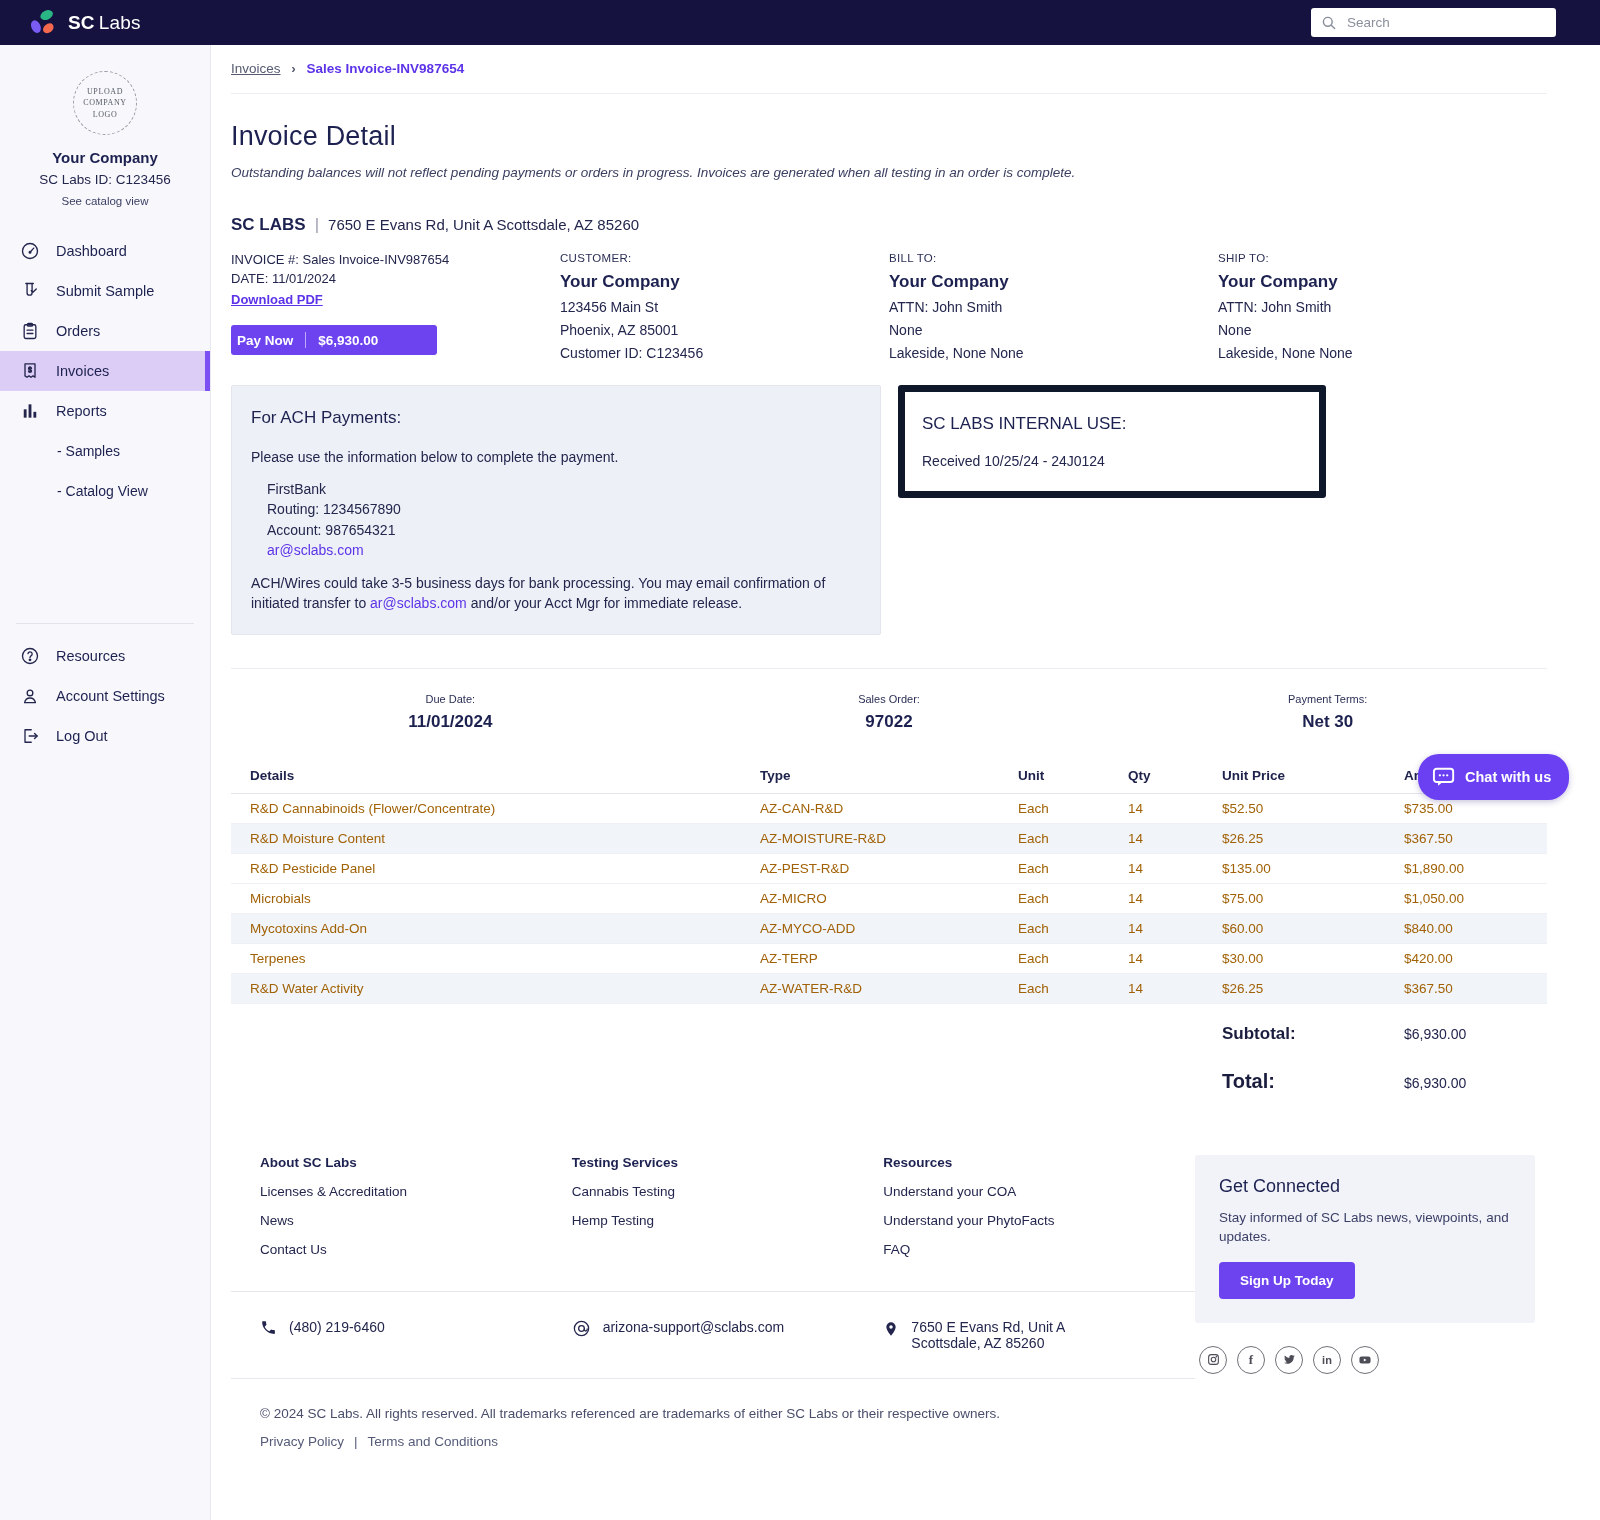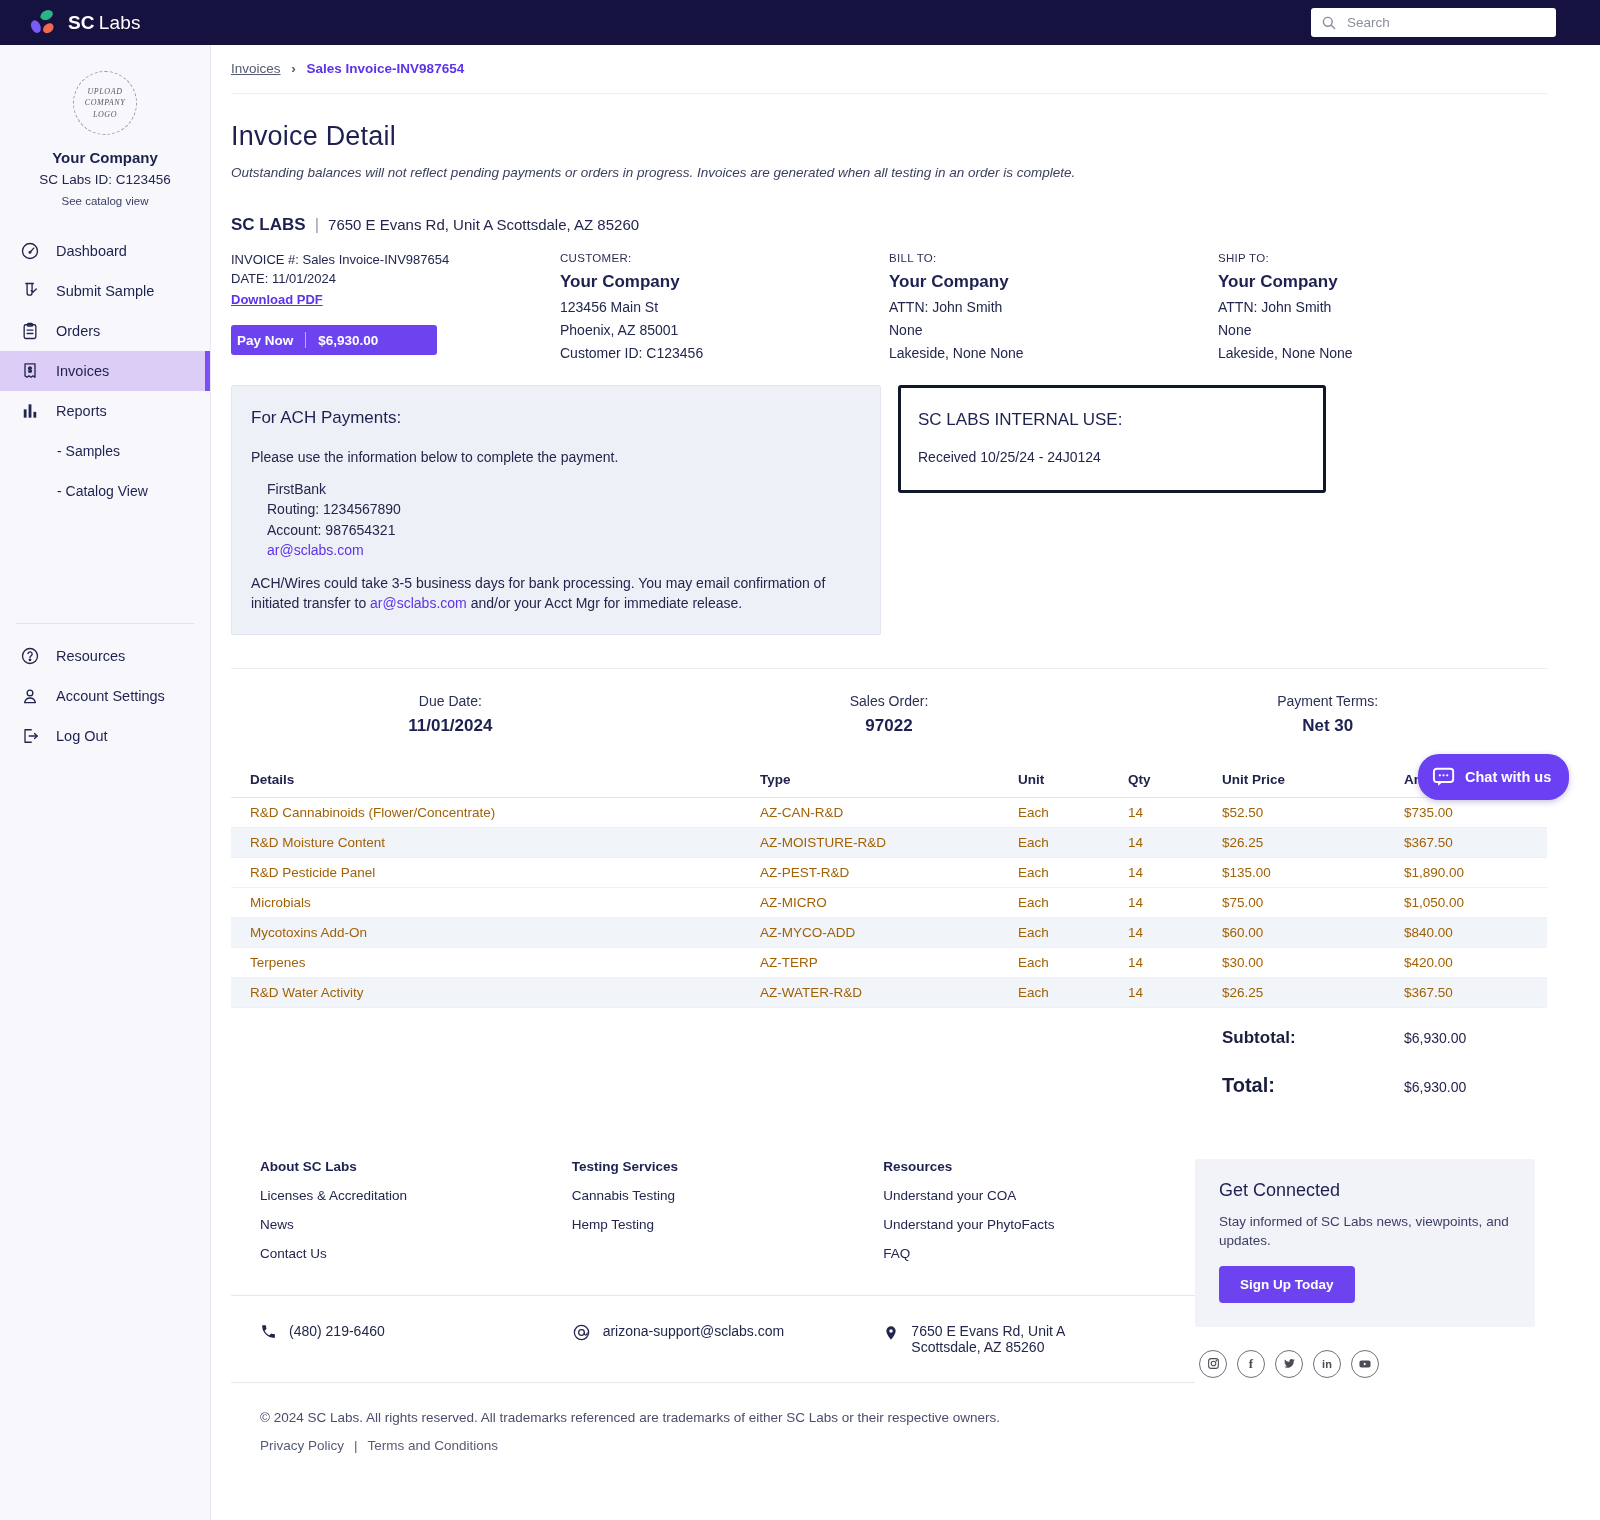--- a/index.html
+++ b/index.html
@@ -34,21 +34,20 @@
   
   .sidebar {
     position:absolute; top:45px; left:0; width:211px; height:1475px;
     background:#f8f8fc; border-right:1px solid #e9e9f1;
   }
   .upload-circle {
     width:64px; height:64px; border:1.5px dashed #9a9aa8; border-radius:50%;
     margin:26px auto 0; display:flex; flex-direction:column; align-items:center; justify-content:center;
     font-family:"Liberation Serif", serif; font-size:8px; color:#555a66; letter-spacing:.6px; line-height:1.45;
     cursor:pointer;
-    font-style:italic;
   }
   .company-name { text-align:center; font-weight:700; font-size:15px; color:#1d2150; margin-top:14px; }
   .company-id   { text-align:center; font-size:13.5px; color:#23264d; margin-top:6px; }
   .catalog-link { text-align:center; font-size:11.5px; color:#3a3f63; margin-top:8px; cursor:pointer; }
   .nav { margin-top:24px; }
   .nav-item {
     height:40px; display:flex; align-items:center; gap:16px; padding-left:20px;
     font-size:14.5px; font-weight:500; color:#1d2150; cursor:pointer;
     border-right:5px solid transparent;
   }
@@ -90,30 +89,30 @@
     width:650px; min-height:245px; background:#edf0f6; border:1px solid #e3e6ef; border-radius:2px;
     padding:22px 19px 20px 19px;
   }
   .box-title { font-size:17px; font-weight:500; color:#1d2150; }
   .ach-intro { font-size:14px; color:#23264d; margin-top:21px; }
   .ach-bank { margin:14px 0 0 16px; font-size:14px; color:#23264d; line-height:1.45; }
   .ach-email { color:#5c33e8; cursor:pointer; }
   .ach-note { font-size:14px; color:#23264d; margin-top:13px; line-height:1.45; }
   .ach-note .inline-link { color:#5c33e8; cursor:pointer; }
   .internal-box {
-    width:428px; min-height:108px; background:#fff; border:3px solid #0f172a; border-radius:3px;
+    width:428px; min-height:108px; background:#fff; border:7px solid #0f172a; border-radius:3px;
     padding:22px 17px;
   }
   .internal-line { font-size:14px; color:#23264d; margin-top:19px; }
 
   .section-divider { border:none; border-top:1px solid #ececf2; margin:33px 0 0 0; }
 
   .summary-row { display:flex; margin-top:24px; }
   .summary-col { flex:1; text-align:center; }
-  .summary-label { font-size:14px; color:#2b2f55; }
+  .summary-label { font-size:11px; color:#2b2f55; }
   .summary-value { font-size:17px; font-weight:700; color:#1d2150; margin-top:7px; }
 
   table.items { width:1316px; border-collapse:collapse; table-layout:fixed; margin-top:30px; font-size:13.5px; }
   table.items col.c1{width:529px} table.items col.c2{width:258px} table.items col.c3{width:110px}
   table.items col.c4{width:94px} table.items col.c5{width:182px} table.items col.c6{width:143px}
   table.items th { text-align:left; font-weight:700; color:#20244c; padding:6px 0 10px 0; border-bottom:1px solid #e2e5ee; }
   table.items td { padding:7px 0; color:#a16207; border-bottom:1px solid #eef0f6; }
   table.items th:first-child, table.items td:first-child { padding-left:19px; }
   table.items tr.alt td { background:#f1f4f9; }
 

